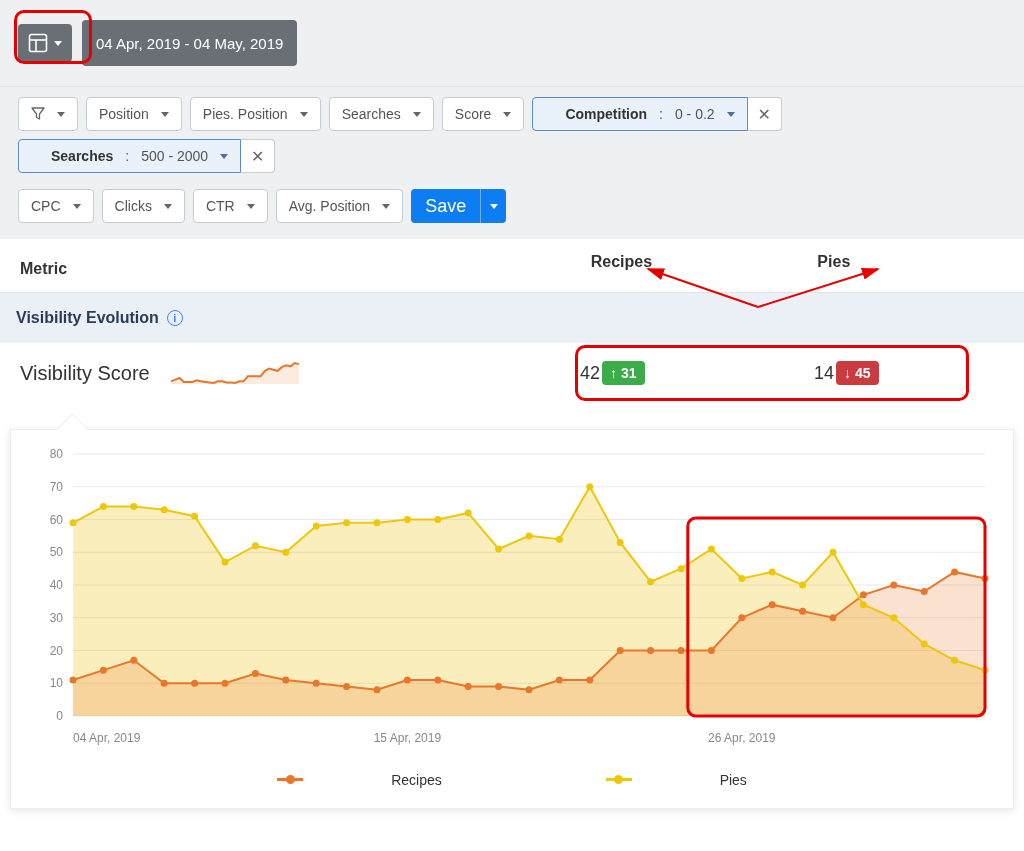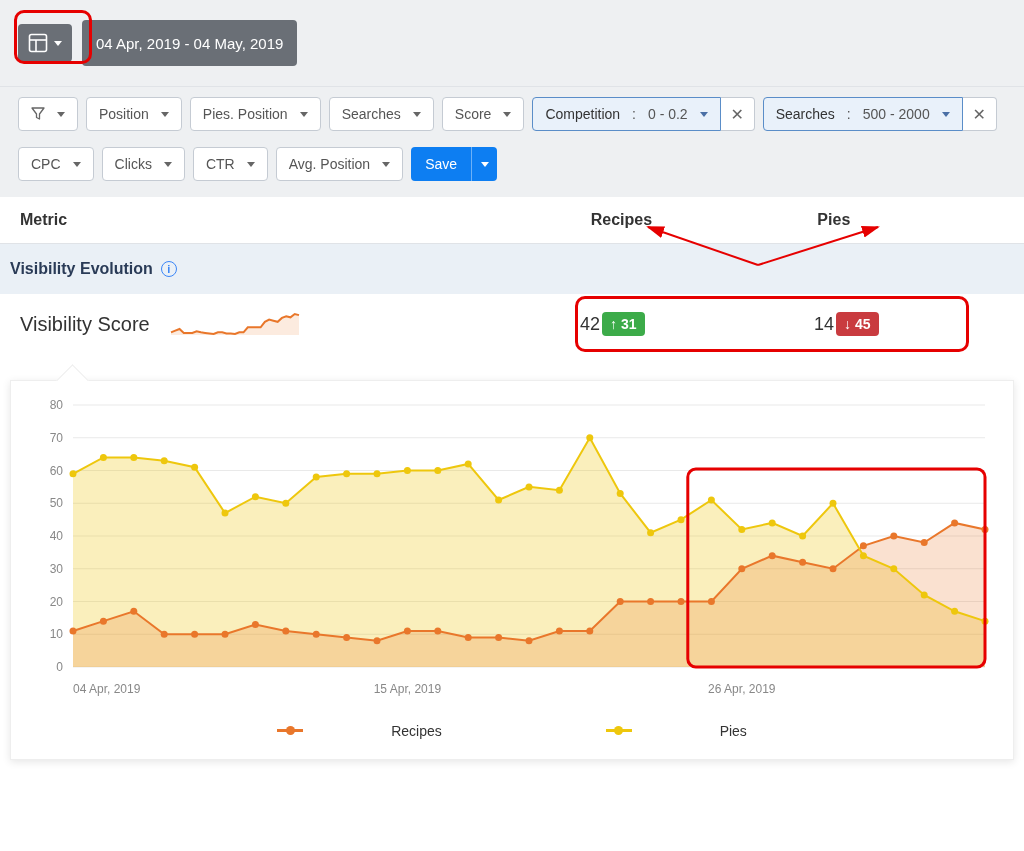--- a/index.html
+++ b/index.html
@@ -82,41 +82,41 @@
     width: 0; height: 0;
     border-left: 4px solid transparent;
     border-right: 4px solid transparent;
     border-top: 5px solid #666;
   }
   .pill.active {
     border-color: #5a8dc8;
     background: #e9f1fa;
   }
   .pill.active .caret-dk { border-top-color: #4a6fa5; }
-  .pill .strong { font-weight: 400; color: #333; }
+  .pill .strong { font-weight: 700; color: #333; margin-left: 20px; }
   .close-sq {
     width: 34px; height: 34px;
     background: #fff;
     border: 1px solid #c5cbd3;
     border-radius: 4px;
     display: inline-flex;
     align-items: center; justify-content: center;
     cursor: pointer;
     color: #666;
     font-size: 16px;
   }
   .btn-primary {
     background: #0d7ef2;
     color: #fff;
     border: none;
     height: 34px;
     padding: 0 14px;
     border-radius: 4px 0 0 4px;
     cursor: pointer;
-    font-size: 14px;
+    font-size: 18px;
   }
   .btn-primary-dd {
     background: #0d7ef2;
     color: #fff;
     border: none;
     height: 34px;
     width: 26px;
     border-radius: 0 4px 4px 0;
     border-left: 1px solid rgba(255,255,255,.4);
     display: inline-flex; align-items: center; justify-content: center;
@@ -127,28 +127,28 @@
 
   
   .table-head {
     display: flex;
     padding: 14px 20px;
     font-weight: 700;
     font-size: 16px;
     color: #333;
     border-bottom: 1px solid #e0e3e7;
   }
-  .th-metric { flex: 0 0 58%; }
+  .th-metric { flex: 0 0 58%; margin-top: 7px; }
   .th-col { flex: 1; }
   .th-col.right { text-align: left; padding-left: 40px; }
 
   
   .section-band {
     background: #eaf0f6;
-    padding: 16px 10px;
+    padding: 16px 16px;
     font-weight: 700;
     color: #2a3b57;
     display: flex; align-items: center; gap: 8px;
   }
   .info-icon {
     width: 16px; height: 16px;
     border: 1.5px solid #3b86f6;
     border-radius: 50%;
     color: #3b86f6;
     font-size: 11px;

